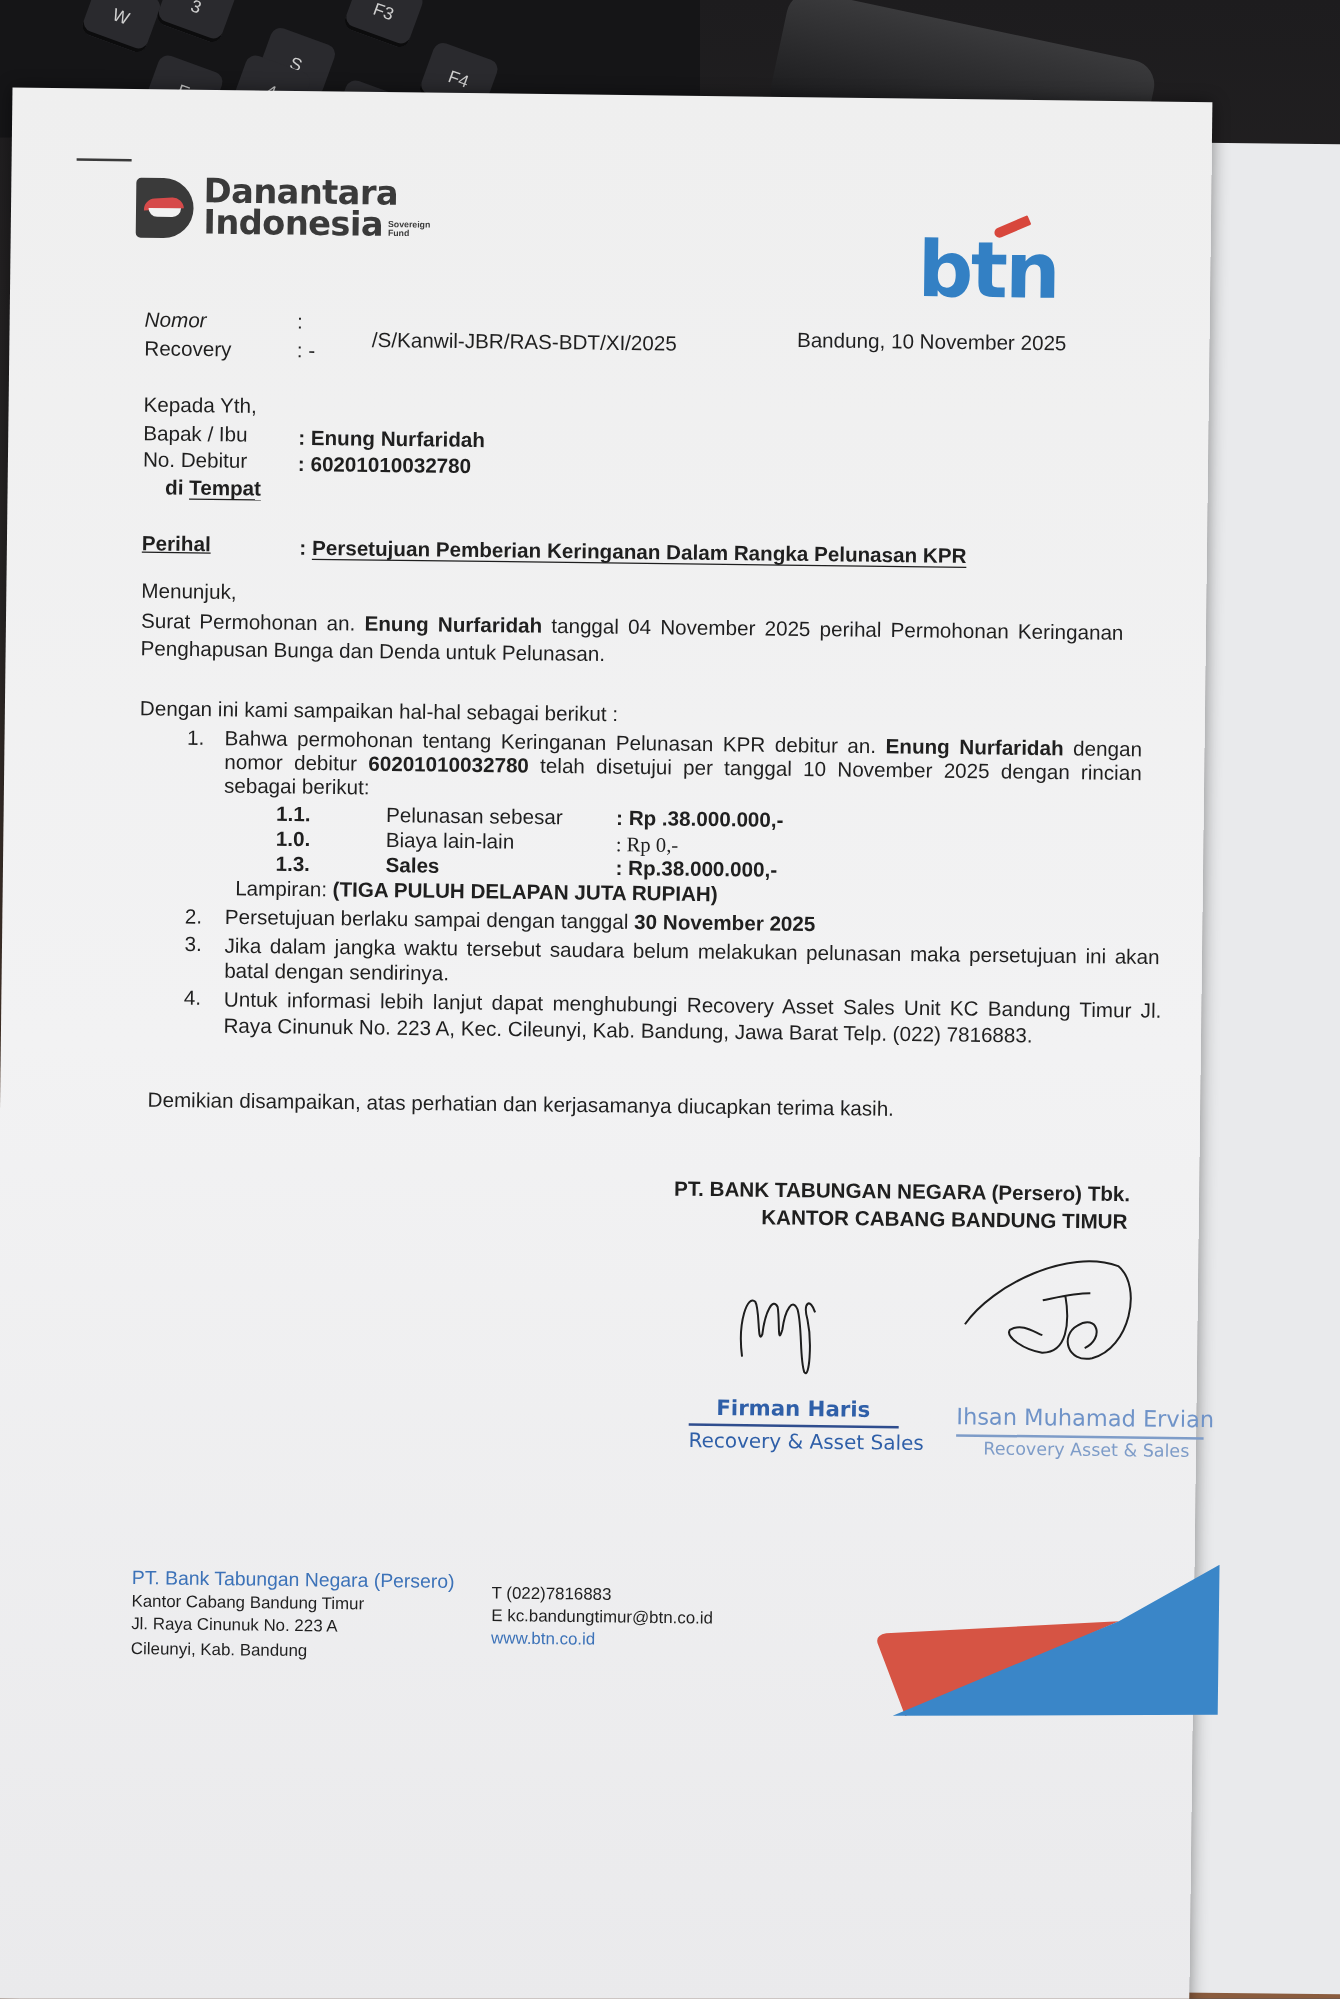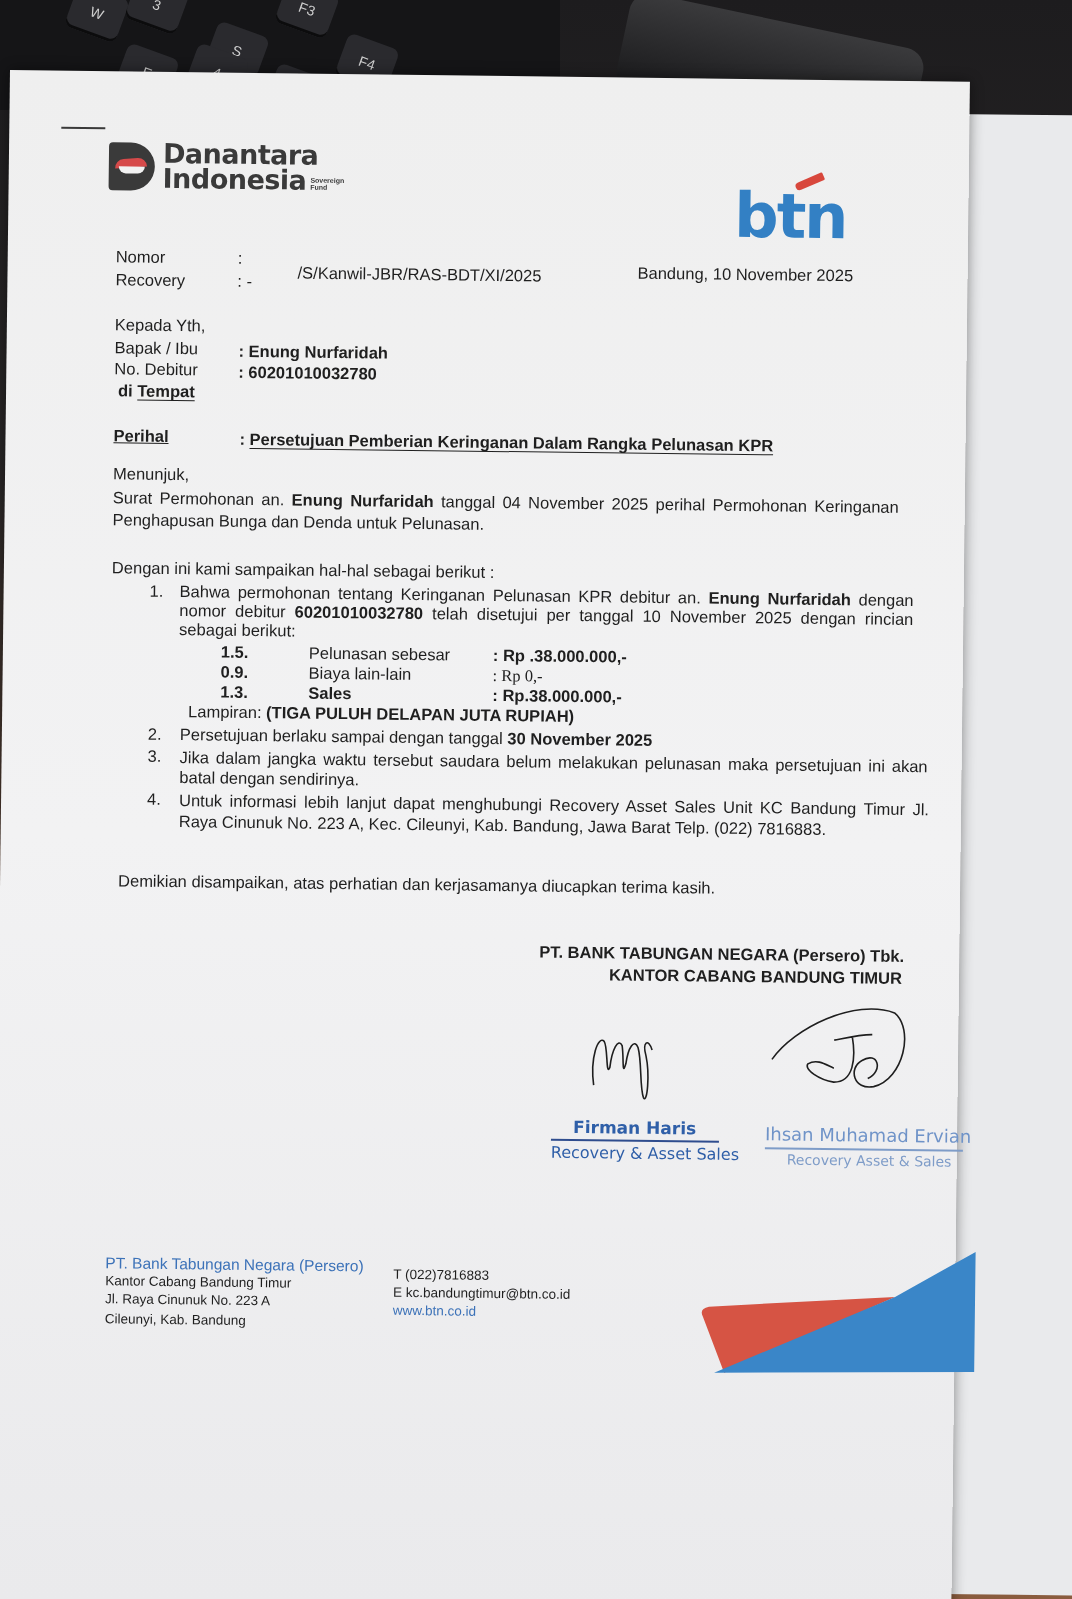--- a/index.html
+++ b/index.html
@@ -120,33 +120,33 @@
         <div class="row2">
           <span class="l2">Indonesia</span>
           <span class="sov" style="width:30px;white-space:normal;">Sovereign Fund</span>
         </div>
       </div>
     </div>
 
     <div class="btn-logo">btn</div>
     <div class="btn-accent"></div>
 
-    <div class="text" style="left:108px;top:176px;">Nomor</div>
+    <div class="text" style="left:108px;top:176px;font-style:italic;">Nomor</div>
     <div class="text" style="left:230px;top:176px;">:</div>
     <div class="text" style="left:290px;top:190px;">/S/Kanwil-JBR/RAS-BDT/XI/2025</div>
     <div class="text" style="left:108px;top:199px;">Recovery</div>
     <div class="text" style="left:230px;top:199px;">: -</div>
     <div class="text" style="left:630px;top:186px;">Bandung, 10 November 2025</div>
 
     <div class="text" style="left:108px;top:244px;">Kepada Yth,</div>
     <div class="text" style="left:108px;top:267px;">Bapak / Ibu</div>
     <div class="text b" style="left:232px;top:269px;">: Enung Nurfaridah</div>
     <div class="text" style="left:108px;top:288px;">No. Debitur</div>
     <div class="text b" style="left:232px;top:290px;">: 60201010032780</div>
-    <div class="text b" style="left:112px;top:310px;">
+    <div class="text b" style="left:126px;top:310px;">
       <span>di </span><span class="u">Tempat</span>
     </div>
 
     <div class="text b" style="left:108px;top:355px;text-decoration:underline;">Perihal</div>
     <div class="text b" style="left:234px;top:357px;">
       <span>: </span><span class="u">Persetujuan Pemberian Keringanan Dalam Rangka Pelunasan KPR</span>
     </div>
 
     <div class="text" style="left:108px;top:393px;">Menunjuk,</div>
     <div class="text justify" style="left:108px;top:415px;width:786px;line-height:22px;">
@@ -154,25 +154,25 @@
     </div>
 
     <div class="text" style="left:108px;top:487px;">Dengan ini kami sampaikan hal-hal sebagai berikut :</div>
 
     <div class="text" style="left:146px;top:510px;">1.</div>
     <div class="text justify" style="left:176px;top:510px;width:734px;line-height:19px;">
       <span>Bahwa permohonan tentang Keringanan Pelunasan KPR debitur an. </span><span class="b">Enung Nurfaridah</span><span> dengan nomor debitur </span><span class="b">60201010032780</span><span> telah disetujui per tanggal 10 November 2025 dengan rincian sebagai berikut:</span>
     </div>
 
     <div>
-      <div class="text b" style="left:218px;top:570px;">1.5.</div>
+      <div class="text b" style="left:218px;top:570px;">1.1.</div>
       <div class="text" style="left:306px;top:570px;">Pelunasan sebesar</div>
       <div class="text b" style="left:490px;top:570px;">: Rp .38.000.000,-</div>
 
-      <div class="text b" style="left:218px;top:590px;">0.9.</div>
+      <div class="text b" style="left:218px;top:590px;">1.0.</div>
       <div class="text" style="left:306px;top:590px;">Biaya lain-lain</div>
       <div class="text" style="left:490px;top:590px;font-family:Liberation Serif, serif;">: Rp 0,-</div>
 
       <div class="text b" style="left:218px;top:610px;text-align:center;">1.3.</div>
       <div class="text b" style="left:306px;top:610px;">Sales</div>
       <div class="text b" style="left:490px;top:610px;">: Rp.38.000.000,-</div>
     </div>
 
     <div class="text" style="left:186px;top:630px;">
       <span>Lampiran: </span><span class="b">(TIGA PULUH DELAPAN JUTA RUPIAH)</span>

